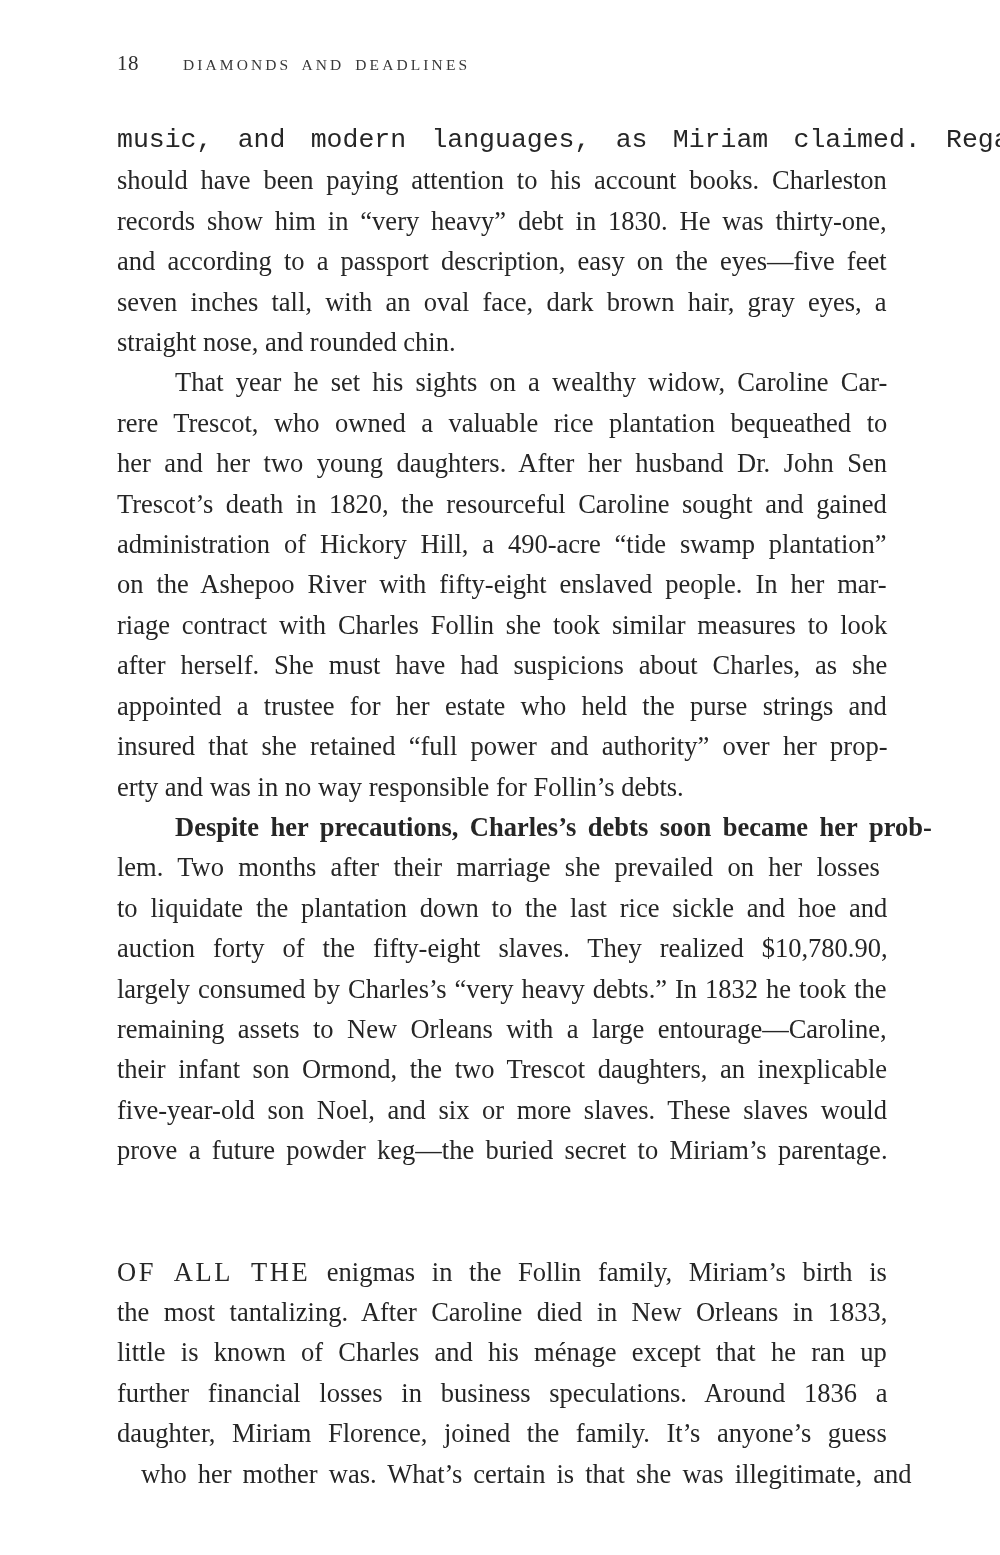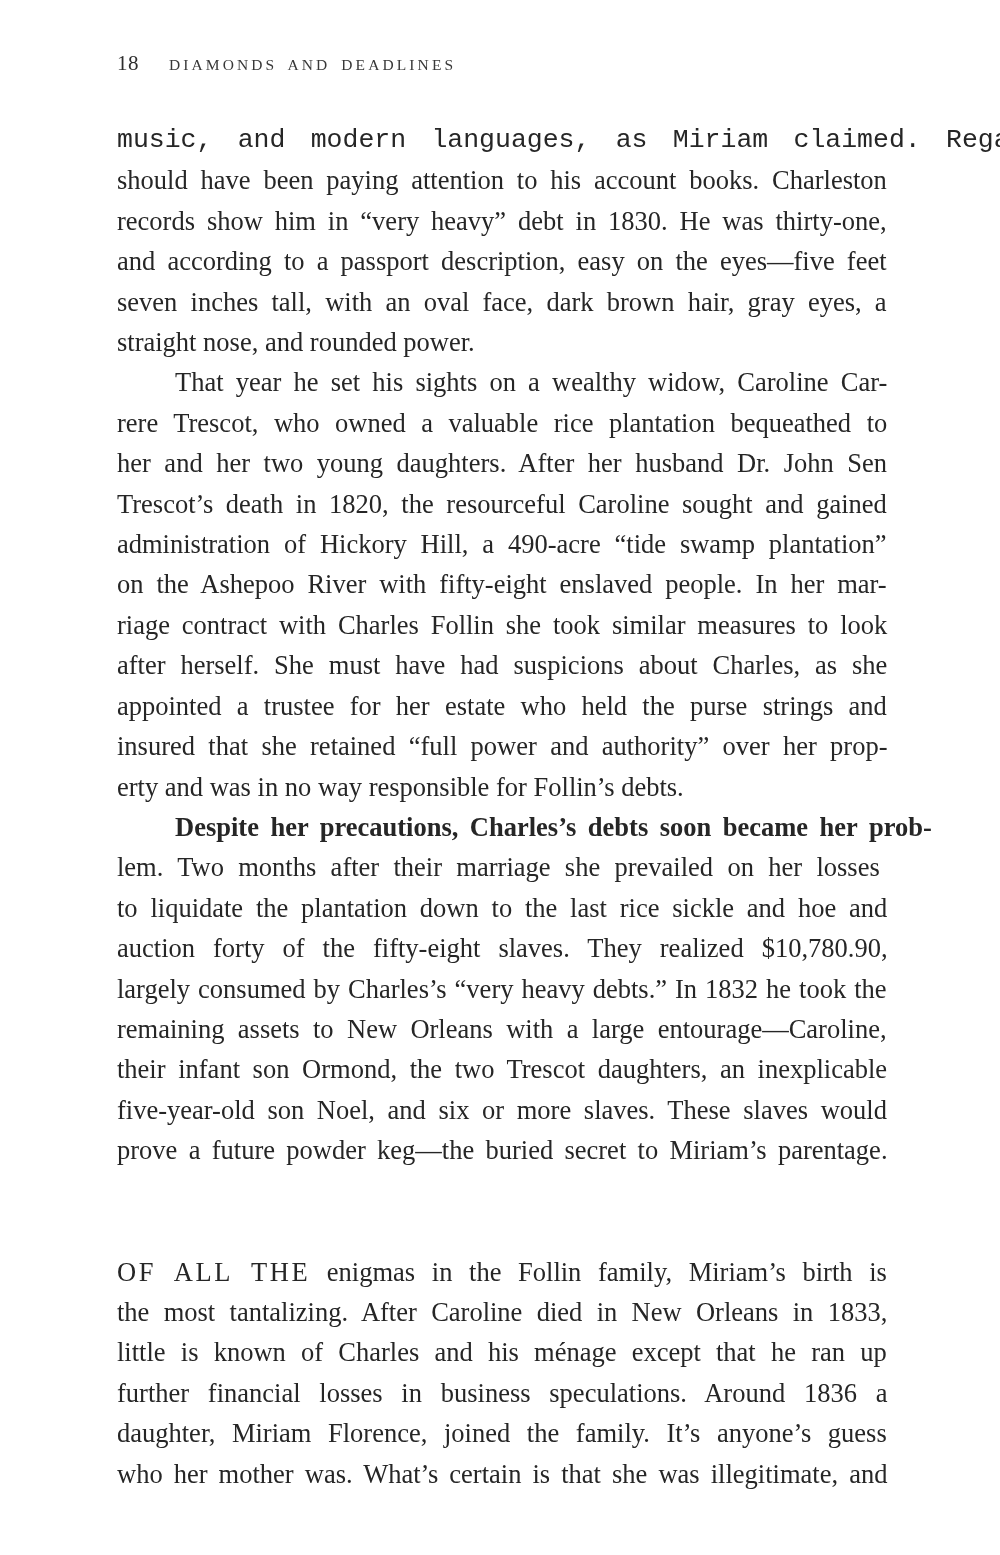--- a/index.html
+++ b/index.html
@@ -13,21 +13,21 @@
   .page { position: absolute; top: 0; left: 0; width: 1000px; height: 1172px; background: #ffffff; }
 
   
   .running-header {
     position: absolute; left: 117px; top: 51px;
     display: flex; align-items: baseline;
     white-space: nowrap;
   }
   .pagenum { font-size: 21px; color: #2e2e2e; letter-spacing: 0.5px; }
   .runhead {
-    margin-left: 30px;
+    margin-left: 44px;
     font-size: 15.5px; letter-spacing: 3.1px; word-spacing: 4px;
     color: #383838;
     font-family: Liberation Serif, serif;
   }
 
   
   .text-block {
     position: absolute; left: 117px; top: 120px; width: 770px;
     font-size: 26.5px; line-height: 40.4px;
     color: #262626;
@@ -48,21 +48,21 @@
   </header>
 
   <main class="text-block">
 
     <section>
       <div class="tline" style="word-spacing: 9.38px; font-family: Liberation Mono, monospace;"><span>music, and modern languages, as Miriam claimed. Regardless, he</span></div>
       <div class="tline" style="word-spacing: 6.22px;"><span>should have been paying attention to his account books. Charleston</span></div>
       <div class="tline" style="word-spacing: 5.27px;"><span>records show him in “very heavy” debt in 1830. He was thirty-one,</span></div>
       <div class="tline" style="word-spacing: 5.5px; font-family: Liberation Serif, serif;"><span>and according to a passport description, easy on the eyes—five feet</span></div>
       <div class="tline" style="word-spacing: 6.58px;"><span>seven inches tall, with an oval face, dark brown hair, gray eyes, a</span></div>
-      <div class="tline last" style=""><span>straight nose, and rounded power.</span></div>
+      <div class="tline last" style=""><span>straight nose, and rounded chin.</span></div>
     </section>
 
     <section>
       <div class="tline indent" style="word-spacing: 5.55px;"><span>That year he set his sights on a wealthy widow, Caroline Car-</span></div>
       <div class="tline" style="word-spacing: 8.89px;"><span>rere Trescot, who owned a valuable rice plantation bequeathed to</span></div>
       <div class="tline" style="word-spacing: 6.91px; text-align: center;"><span>her and her two young daughters. After her husband Dr. John Sen</span></div>
       <div class="tline" style="word-spacing: 6px;"><span>Trescot’s death in 1820, the resourceful Caroline sought and gained</span></div>
       <div class="tline" style="word-spacing: 7.25px;"><span>administration of Hickory Hill, a 490-acre “tide swamp plantation”</span></div>
       <div class="tline" style="word-spacing: 6.3px;"><span>on the Ashepoo River with fifty-eight enslaved people. In her mar-</span></div>
       <div class="tline" style="word-spacing: 5.2px;"><span>riage contract with Charles Follin she took similar measures to look</span></div>
@@ -85,17 +85,17 @@
     </section>
 
     <div class="sec-gap"></div>
 
     <section>
       <div class="tline" style="word-spacing: 10px;"><span class="lead-in">OF ALL THE</span> <span>enigmas in the Follin family, Miriam’s birth is</span></div>
       <div class="tline" style="word-spacing: 7.7px;"><span>the most tantalizing. After Caroline died in New Orleans in 1833,</span></div>
       <div class="tline" style="word-spacing: 8.58px;"><span>little is known of Charles and his ménage except that he ran up</span></div>
       <div class="tline" style="word-spacing: 12.13px;"><span>further financial losses in business speculations. Around 1836 a</span></div>
       <div class="tline" style="word-spacing: 10px;"><span>daughter, Miriam Florence, joined the family. It’s anyone’s guess</span></div>
-      <div class="tline" style="word-spacing: 4.45px;"><span>who her mother was. What’s certain is that she was illegitimate, and</span></div>
+      <div class="tline" style="word-spacing: 4.45px; margin-left: 24px;"><span>who her mother was. What’s certain is that she was illegitimate, and</span></div>
     </section>
 
   </main>
 </div>
 
 </body></html>

